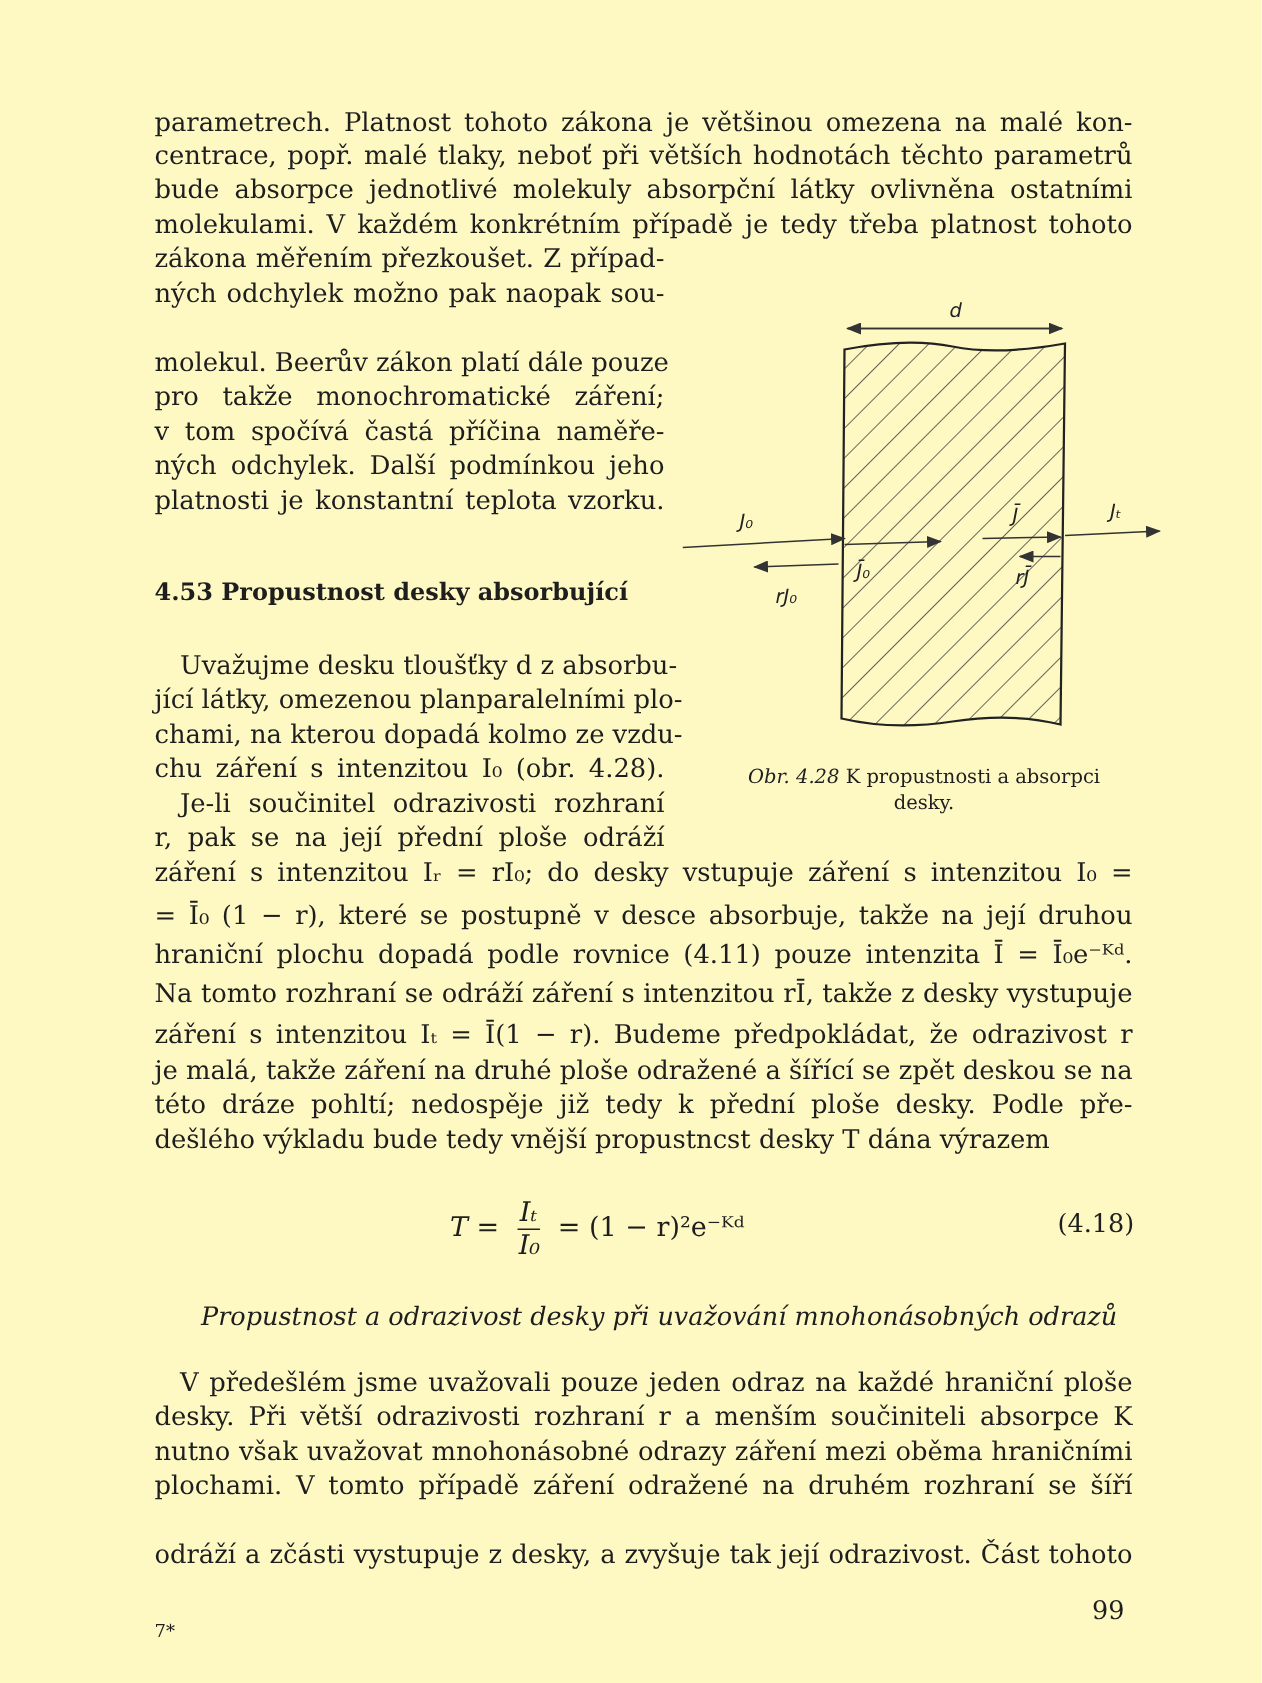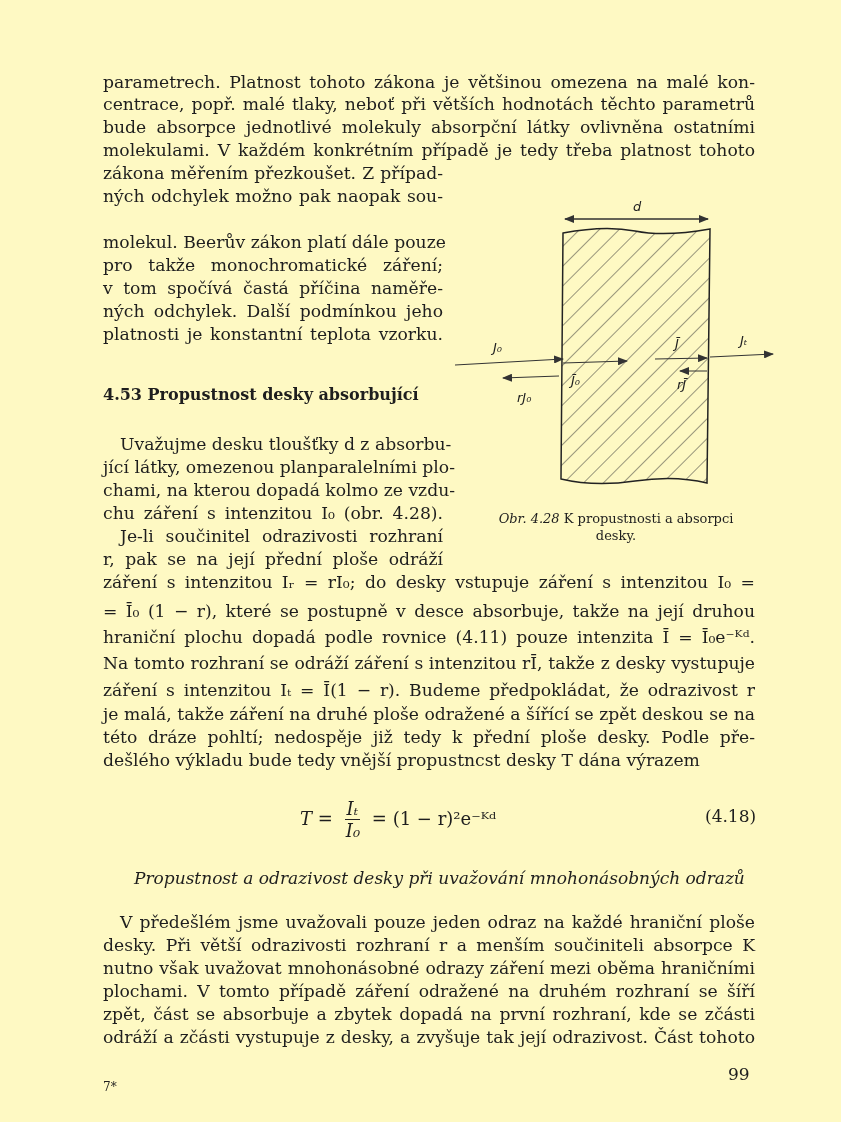--- a/index.html
+++ b/index.html
@@ -69,21 +69,20 @@
     <span>= (1 − r)²e⁻ᴷᵈ</span>
   </div>
   <div class="eq-num">(4.18)</div>
 
   <div class="subhead">Propustnost a odrazivost desky při uvažování mnohonásobných odrazů</div>
 
   <div class="line full" style="top:912px; left:120px; width:635px">V předešlém jsme uvažovali pouze jeden odraz na každé hraniční ploše</div>
   <div class="line full" style="top:935px">desky. Při větší odrazivosti rozhraní r a menším součiniteli absorpce K</div>
   <div class="line full" style="top:958px">nutno však uvažovat mnohonásobné odrazy záření mezi oběma hraničními</div>
   <div class="line full" style="top:981px">plochami. V tomto případě záření odražené na druhém rozhraní se šíří</div>
-  <div class="line full" style="top:1004px">zpět, část se absorbuje a zbytek dopadá na první rozhraní, kde se zčásti</div>
   <div class="line full" style="top:1027px">odráží a zčásti vystupuje z desky, a zvyšuje tak její odrazivost. Část tohoto</div>
 
   <div class="figure">
     <svg width="320" height="300" viewBox="0 0 320 300">
       <defs>
         <pattern id="hatch" width="14" height="14" patternUnits="userSpaceOnUse" patternTransform="rotate(45)">
           <line x1="0" y1="0" x2="0" y2="14" stroke="#333" stroke-width="1"></line>
         </pattern>
         <marker id="arr" markerWidth="10" markerHeight="8" refX="9" refY="4" orient="auto">
           <path d="M0,0 L10,4 L0,8 Z" fill="#333"></path>

